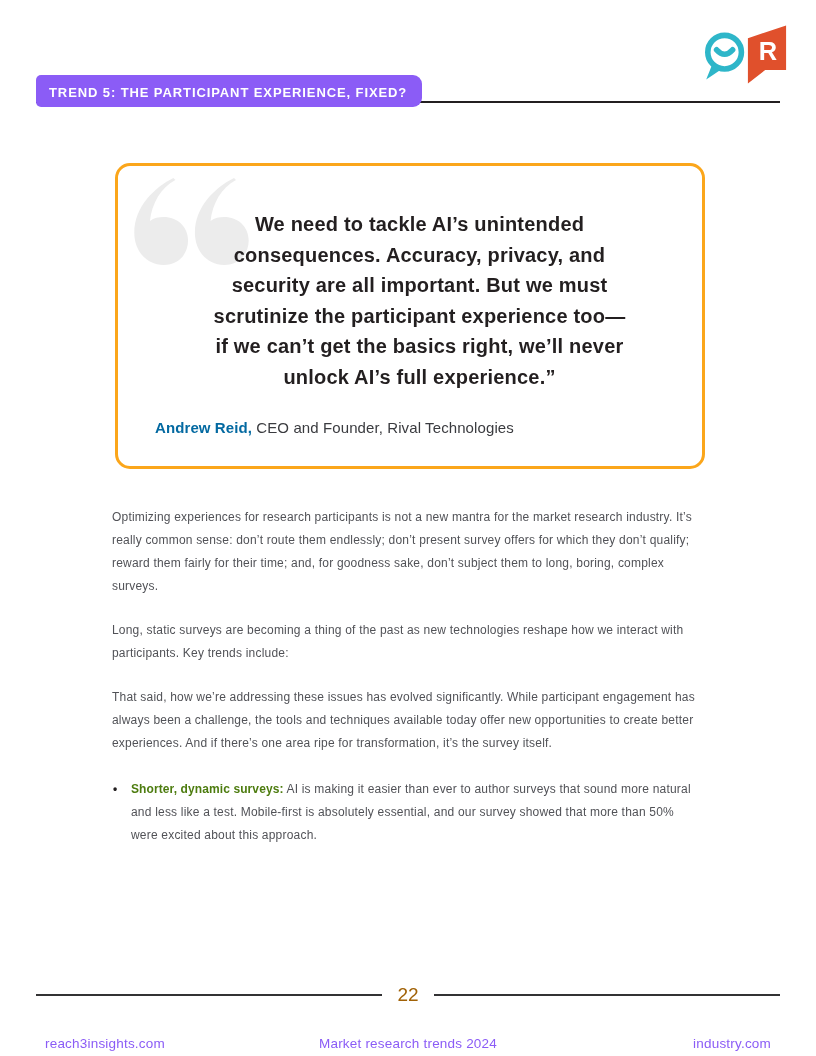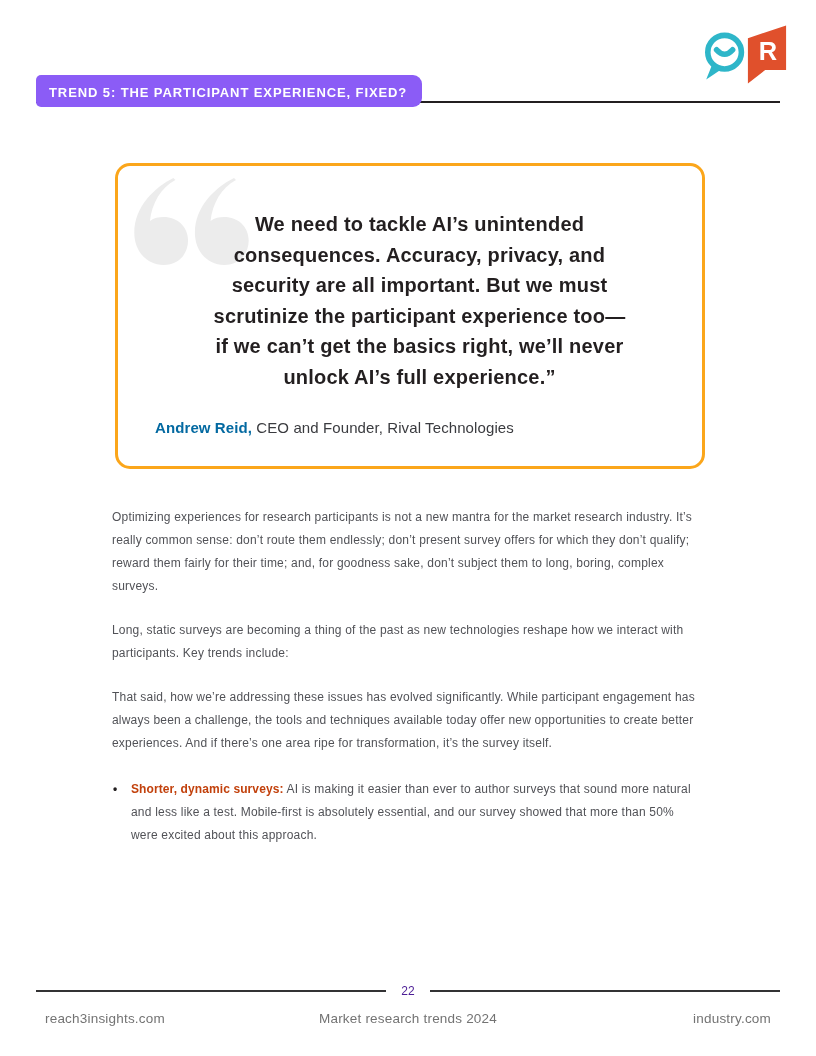--- a/index.html
+++ b/index.html
@@ -36,33 +36,33 @@
 
   
   .body-copy {
     position:absolute; left:112px; top:506px; width:588px;
     font-size:12px; line-height:23px; letter-spacing:0.2px; color:#515257;
   }
   .body-copy p { margin:0 0 21px 0; }
   .bullet-list { margin-top:23px; }
   .bullet-item { position:relative; padding-left:19px; }
   .bullet-marker { position:absolute; left:1px; top:0; color:#231F20; font-weight:bold; }
-  .bullet-lead { font-weight:bold; color:#c2410c; letter-spacing:0.1px; }
+  .bullet-lead { font-weight:bold; color:#4d7c0f; letter-spacing:0.1px; }
 
   
   .footer-pagination {
     position:absolute; left:36px; right:36px; top:984px;
     display:flex; align-items:center;
   }
   .pag-line { flex:1; height:1.5px; background:#333234; }
-  .page-number { padding:0 15px; font-size:12px; color:#4c1d95; }
+  .page-number { padding:0 15px; font-size:19px; color:#a16207; }
   .footer-links {
-    position:absolute; left:45px; right:45px; top:1011px;
+    position:absolute; left:45px; right:45px; top:1036px;
     display:grid; grid-template-columns:1fr auto 1fr; align-items:center;
-    font-size:13.5px; color:#737373; letter-spacing:0.2px;
+    font-size:13.5px; color:#8b5cf6; letter-spacing:0.2px;
   }
   .footer-links .fl-left  { justify-self:start; }
   .footer-links .fl-center{ justify-self:center; }
   .footer-links .fl-right { justify-self:end; }
 </style>
 </head>
 <body>
 
 <div class="page">
 

